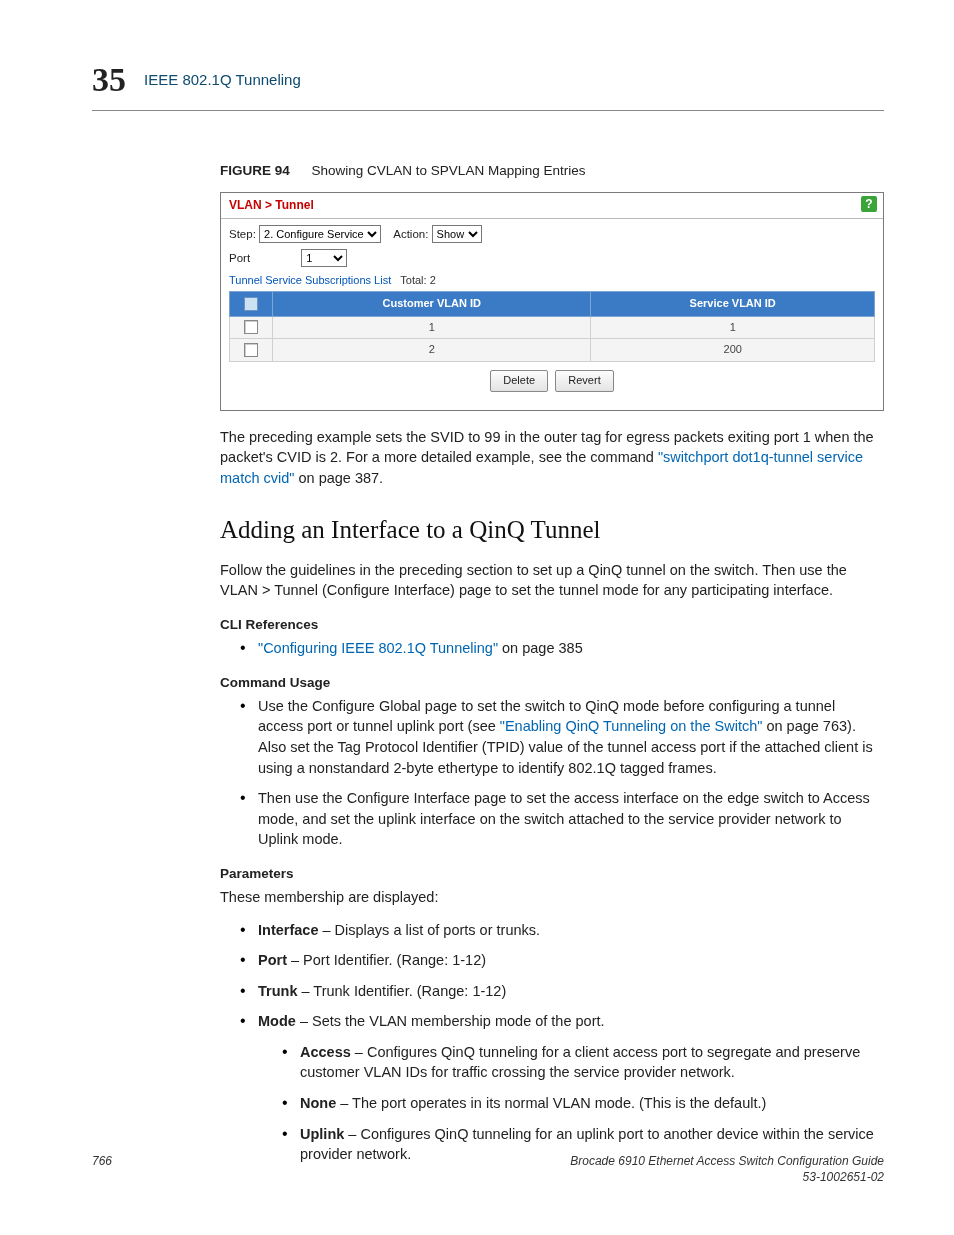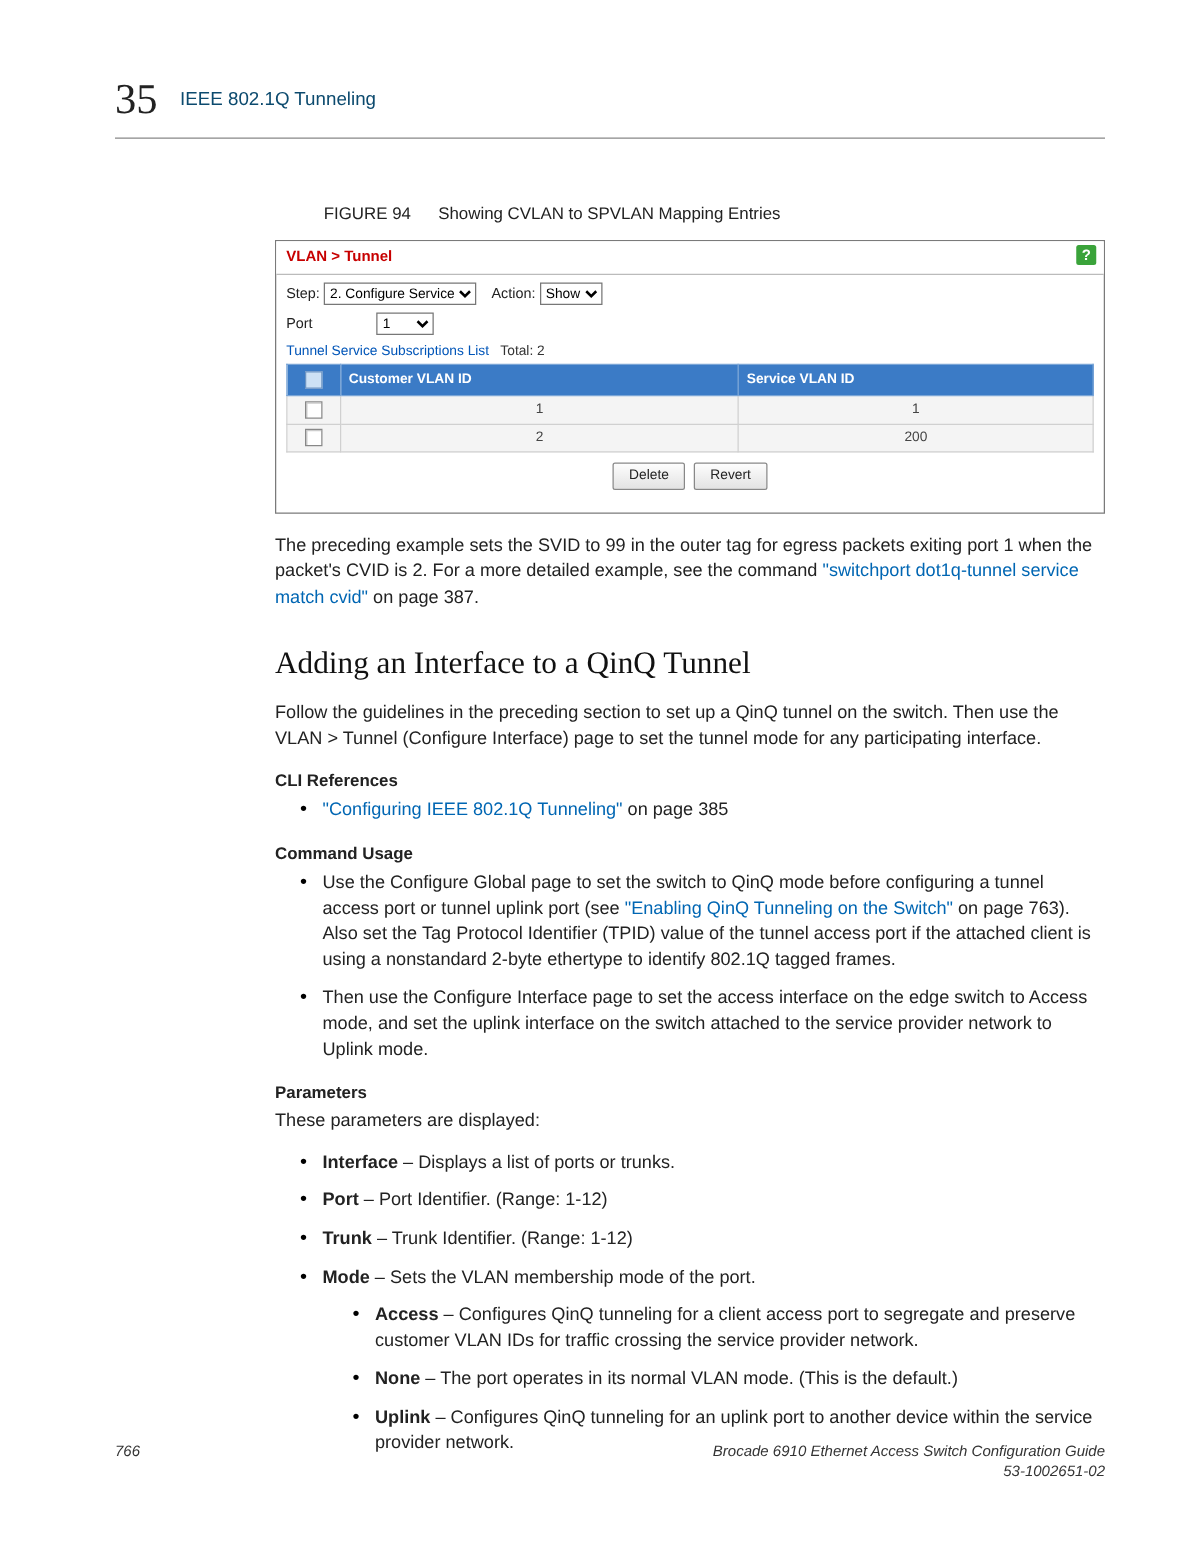--- a/index.html
+++ b/index.html
@@ -19,21 +19,21 @@
     position: relative;
   }
   
   .run-head {
     position: relative;
     margin-bottom: 50px;
   }
   .run-head .chap {
     font-family: Georgia, 'Times New Roman', serif;
     font-size: 34px;
-    font-weight: 400;
+    font-weight: 700;
     display: inline-block;
     vertical-align: baseline;
     letter-spacing: 0px;
   }
   .run-head .title {
     display: inline-block;
     margin-left: 14px;
     font-size: 15px;
     color: #0c4a6e;
     vertical-align: 6px;
@@ -44,21 +44,21 @@
   }
   
   .content {
     margin-left: 128px;
   }
   .content p { margin: 0 0 12px 0; }
   .figcap {
     font-size: 13.5px;
     margin: 0 0 6px 0;
   }
-  .figcap .lbl { font-weight: normal; margin-right: 18px; margin-left: 39px; }
+  .figcap .lbl { font-weight: bold; margin-right: 18px; }
   .link { color: #0066b3; }
   
   .shot {
     border: 1px solid #7a7a7a;
     background: #fff;
     font-size: 11.5px;
     margin-bottom: 16px;
   }
   .shot .bc {
     background: #fff;
@@ -104,21 +104,21 @@
     width: 100%;
     border-collapse: collapse;
     font-size: 11px;
   }
   .shot thead th {
     background: #3b7bc6;
     color: #fff;
     font-weight: bold;
     padding: 4px 6px;
     border: 1px solid #7aa5d6;
-    text-align: left;
+    text-align: center;
   }
   .shot thead th.chk { width: 30px; }
   .shot thead th.chk .box {
     width: 12px; height: 12px;
     background: #cde1f5;
     border: 1px solid #6b93c2;
     margin: 0 auto;
   }
   .shot tbody td {
     border: 1px solid #d0d0d0;
@@ -282,21 +282,21 @@
 
     <div class="subh">Command Usage</div>
     <ul class="b">
       <li>
         <span>Use the Configure Global page to set the switch to QinQ mode before configuring a tunnel access port or tunnel uplink port (see </span><span class="link">"Enabling QinQ Tunneling on the Switch"</span><span> on page 763). Also set the Tag Protocol Identifier (TPID) value of the tunnel access port if the attached client is using a nonstandard 2-byte ethertype to identify 802.1Q tagged frames.</span>
       </li>
       <li>Then use the Configure Interface page to set the access interface on the edge switch to Access mode, and set the uplink interface on the switch attached to the service provider network to Uplink mode.</li>
     </ul>
 
     <div class="subh">Parameters</div>
-    <p>These parameters are displayed:</p>
+    <p>These membership are displayed:</p>
     <ul class="b tight">
       <li>
         <b>Interface</b><span> – Displays a list of ports or trunks.</span>
       </li>
       <li>
         <b>Port</b><span> – Port Identifier. (Range: 1-12)</span>
       </li>
       <li>
         <b>Trunk</b><span> – Trunk Identifier. (Range: 1-12)</span>
       </li>

